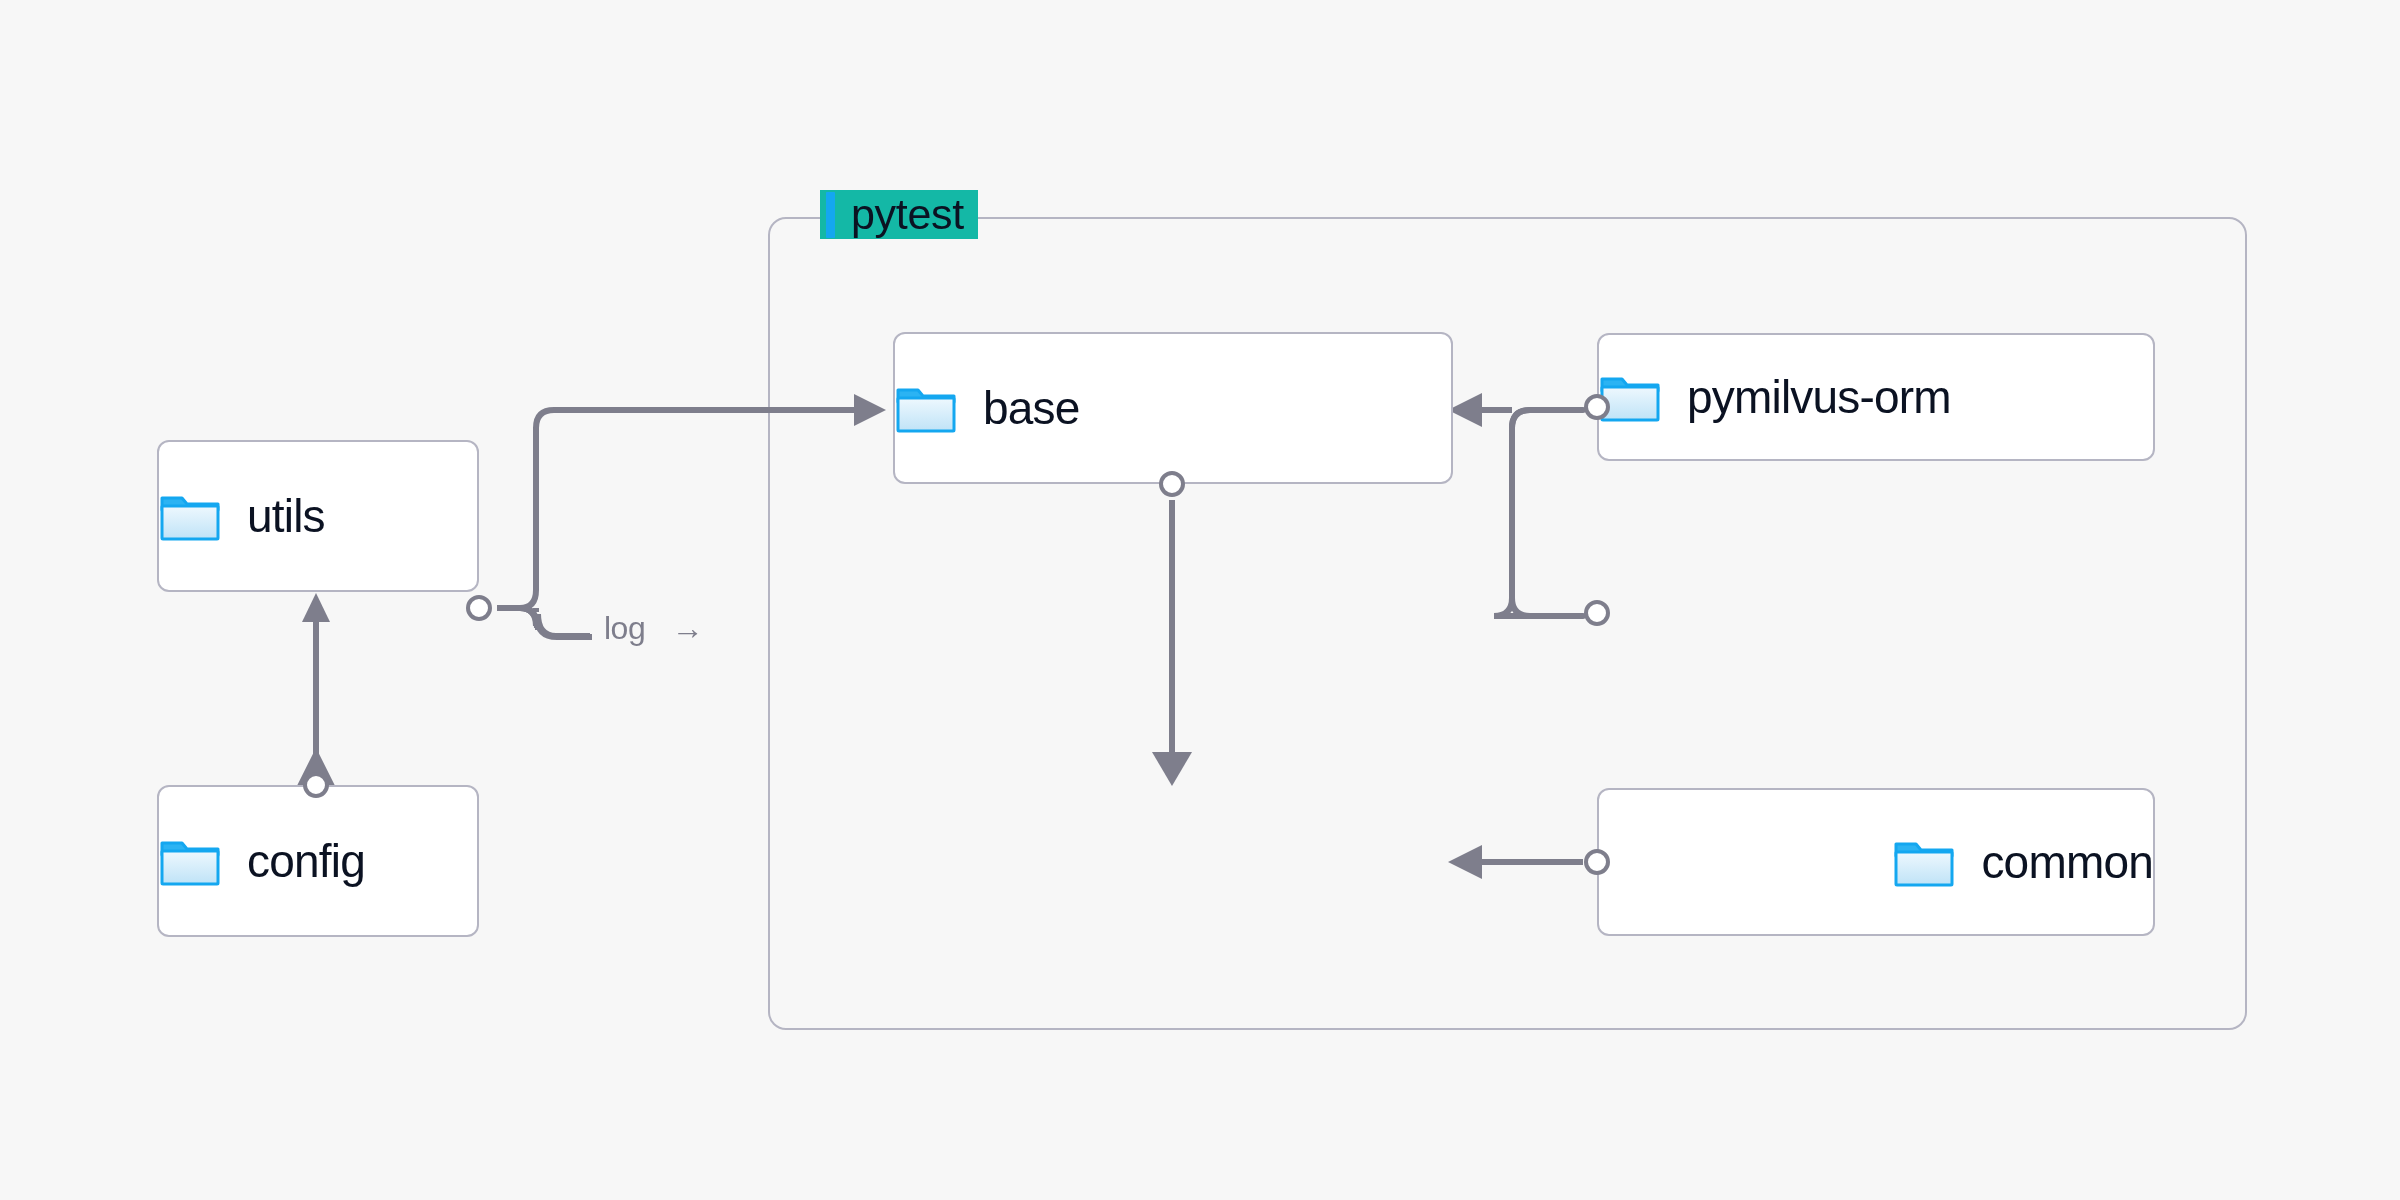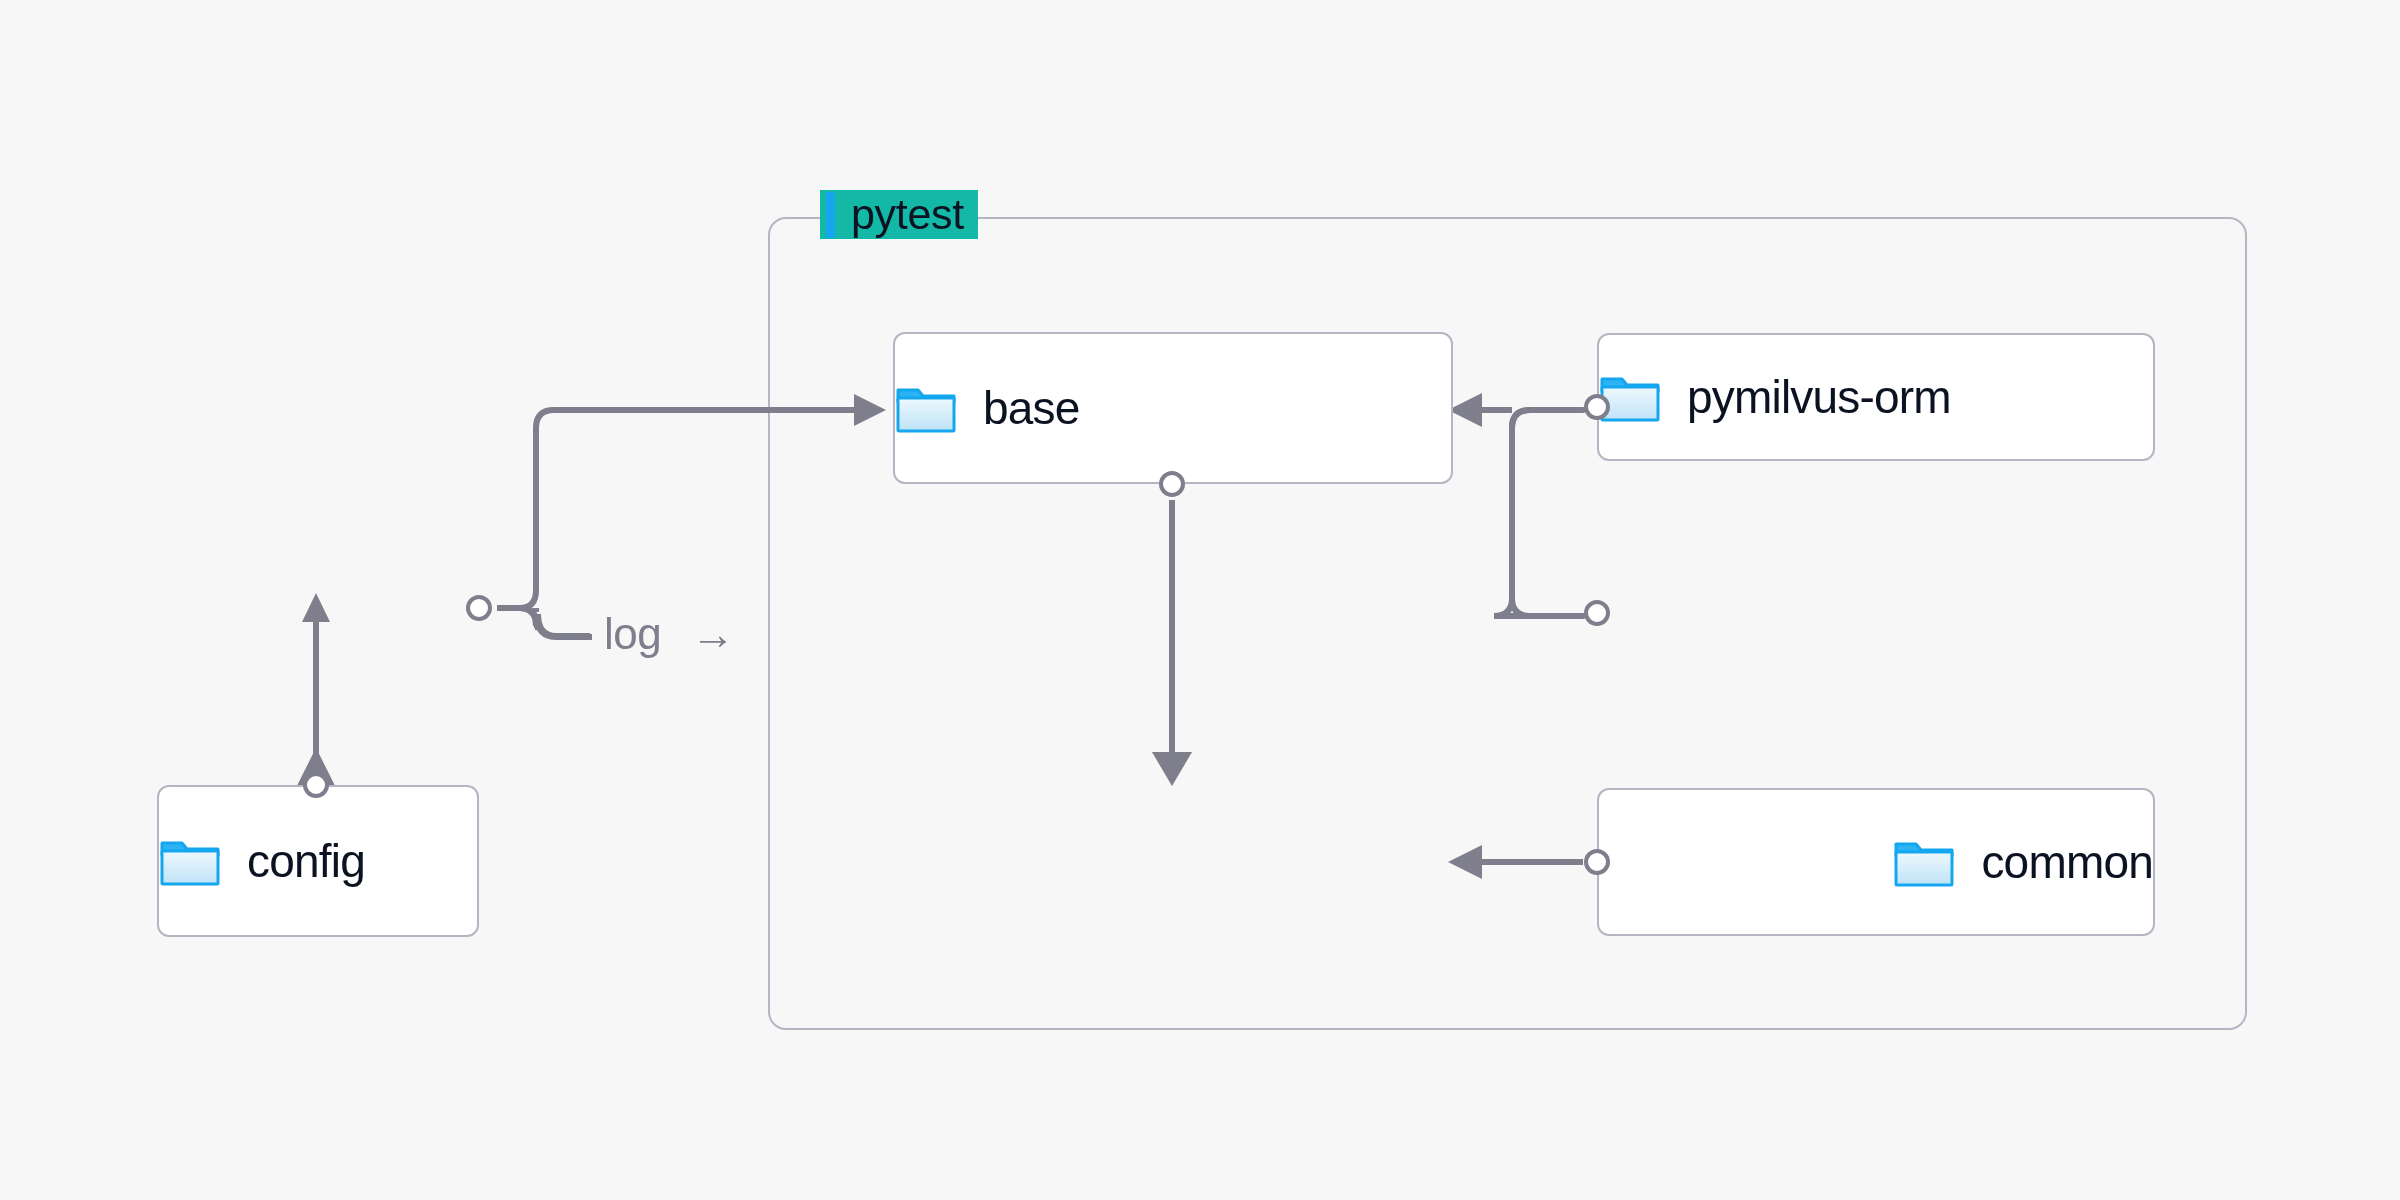--- a/index.html
+++ b/index.html
@@ -93,21 +93,21 @@
   #edges {
     position: absolute;
     left: 0; top: 0;
     width: 2400px;
     height: 1200px;
     z-index: 3;
     pointer-events: none;
   }
   .edge-label {
     position: absolute;
-    font-size: 44px;
+    font-size: 32px;
     color: #7e7e8c;
     letter-spacing: -0.5px;
     z-index: 5;
     white-space: nowrap;
     line-height: 1;
   }
 </style>
 </head>
 <body>
 
@@ -148,20 +148,37 @@
     <line x1="1583" y1="862" x2="1482" y2="862" stroke="#7e7e8c" stroke-width="6"></line>
     <polygon points="1448,862 1482,845 1482,879" fill="#7e7e8c"></polygon>
   </svg>
 
   <div class="group" style="left:768px; top:217px; width:1479px; height:813px;"></div>
   <div class="group-label" style="left:820px; top:190px;">
     <span class="bar"></span>
     <span class="gtext">pytest</span>
   </div>
 
+  <div class="node" style="left:157px; top:440px; width:322px; height:152px;">
+    <div class="node-inner">
+      <span class="folder">
+        <svg width="62" height="52" viewBox="0 0 62 52">
+          <defs>
+            <linearGradient id="fg1" x1="0" y1="0" x2="0" y2="1">
+              <stop offset="0%" stop-color="#eef8fe"></stop>
+              <stop offset="100%" stop-color="#bfe3f7"></stop>
+            </linearGradient>
+          </defs>
+          <path d="M3 8 h20 l5 6 h31 v6 H3 Z" fill="#2bb3f3" stroke="#14a7f0" stroke-width="3" stroke-linejoin="round"></path>
+          <rect x="3" y="16" width="56" height="33" rx="1" fill="url(#fg1)" stroke="#14a7f0" stroke-width="3"></rect>
+        </svg>
+      </span>
+      <span class="node-label">utils</span>
+    </div>
+  </div>
   <div class="port" style="left:466px; top:595px;"></div>
 
   <div class="node" style="left:157px; top:785px; width:322px; height:152px;">
     <div class="node-inner">
       <span class="folder">
         <svg width="62" height="52" viewBox="0 0 62 52">
           <defs>
             <linearGradient id="fg2" x1="0" y1="0" x2="0" y2="1">
               <stop offset="0%" stop-color="#eef8fe"></stop>
               <stop offset="100%" stop-color="#bfe3f7"></stop>

